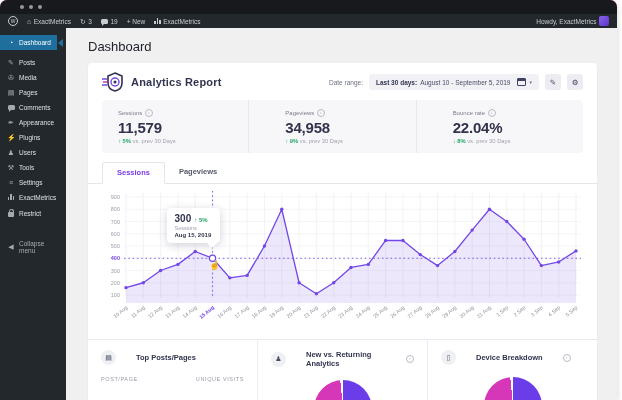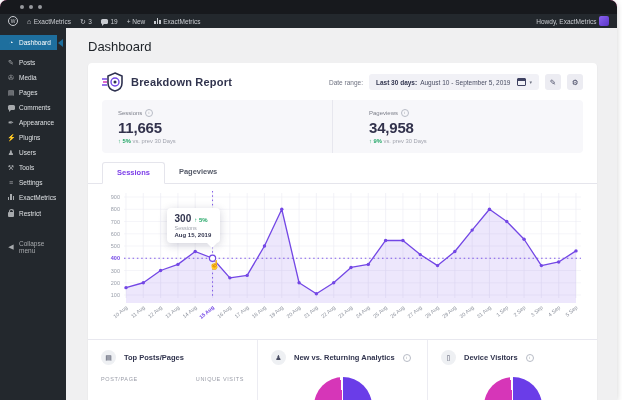--- a/index.html
+++ b/index.html
@@ -82,21 +82,21 @@
   .tt-value{font-size:10px;font-weight:bold;color:#31344e;}
   .tt-delta{font-size:6px;font-weight:bold;color:#1fa564;}
   .tt-series{font-size:5.5px;color:#a0a3ad;margin-top:1px;}
   .tt-date{font-size:6px;font-weight:bold;color:#31344e;margin-top:1px;}
   .tt-arrow{position:absolute;bottom:-5px;left:40px;border:5px solid transparent;border-top-color:#fff;border-bottom:none;}
   .cursor-hand{position:absolute;z-index:4;font-size:9px;color:#3f4246;text-shadow:0 0 1px #fff;}
   
   .widgets{border-top:1px solid #e8e8ef;display:flex;height:120px;}
   .wcol{flex:1;padding:10px 13px;overflow:hidden;}
   .wcol + .wcol{border-left:1px solid #ececf2;}
-  .whead{display:flex;align-items:center;gap:8px;}
+  .whead{display:flex;align-items:center;gap:20px;}
   .wic{width:15px;height:15px;border-radius:50%;background:#eef0f3;display:flex;align-items:center;
        justify-content:center;font-size:7px;color:#4a4e63;flex-shrink:0;}
   .wtitle{font-size:7.5px;font-weight:bold;color:#31344e;}
   .wcols{display:flex;justify-content:space-between;margin-top:11px;font-size:5.5px;
          letter-spacing:.6px;color:#9a9da8;}
   .pie{width:58px;height:58px;border-radius:50%;margin:12px auto 0;
        background:conic-gradient(#6a3de8 0 48.5%, #fff 48.5% 51.5%, #d636b8 51.5% 98.5%, #fff 98.5%);}
 </style>
 </head>
 <body>
@@ -211,21 +211,21 @@
 
         <div class="card-head">
           <svg width="21" height="20" viewBox="0 0 21 20">
             <line x1="0" y1="7" x2="5" y2="7" stroke="#7347e5" stroke-width="1.4"></line>
             <line x1="1" y1="10" x2="5" y2="10" stroke="#d636b8" stroke-width="1.4"></line>
             <line x1="0" y1="13" x2="5" y2="13" stroke="#7347e5" stroke-width="1.4"></line>
             <path d="M13 1 L20 4 V11 C20 15 17 18 13 19 C9 18 6 15 6 11 V4 Z" fill="#fff" stroke="#2e3150" stroke-width="1.6"></path>
             <circle cx="13" cy="10" r="4" fill="none" stroke="#7347e5" stroke-width="1.4"></circle>
             <circle cx="13" cy="10" r="1.5" fill="#2e3150"></circle>
           </svg>
-          <span class="report-title">Breakdown Report</span>
+          <span class="report-title">Analytics Report</span>
           <span class="head-right">
             <span class="dr-label">Date range:</span>
             <span class="dr-pill">
               <span class="dr-bold">Last 30 days:</span>
               <span class="dr-val">August 10 - September 5, 2019</span>
               <span class="cal"></span>
               <span class="caret">▾</span>
             </span>
             <span class="hbtn">
               <span>✎</span>
@@ -235,34 +235,45 @@
             </span>
           </span>
         </div>
 
         <div class="stats">
           <div class="stat">
             <div class="stat-label">
               <span>Sessions</span>
               <span class="info"></span>
             </div>
-            <div class="stat-value">11,665</div>
+            <div class="stat-value">11,579</div>
             <div class="stat-delta">
               <span class="pct">↑ 5%</span>
               <span class="sfx">vs. prev 30 Days</span>
             </div>
           </div>
           <div class="stat">
             <div class="stat-label">
               <span>Pageviews</span>
               <span class="info"></span>
             </div>
             <div class="stat-value">34,958</div>
             <div class="stat-delta">
               <span class="pct">↑ 9%</span>
+              <span class="sfx">vs. prev 30 Days</span>
+            </div>
+          </div>
+          <div class="stat">
+            <div class="stat-label">
+              <span>Bounce rate</span>
+              <span class="info"></span>
+            </div>
+            <div class="stat-value">22.04%</div>
+            <div class="stat-delta">
+              <span class="pct">↓ 8%</span>
               <span class="sfx">vs. prev 30 Days</span>
             </div>
           </div>
         </div>
 
         <div class="tabs">
           <span class="tab active">Sessions</span>
           <span class="tab">Pageviews</span>
         </div>
 
@@ -399,21 +410,21 @@
             <div class="whead">
               <span class="wic">♟</span>
               <span class="wtitle">New vs. Returning Analytics</span>
               <span class="info"></span>
             </div>
             <div class="pie"></div>
           </div>
           <div class="wcol">
             <div class="whead">
               <span class="wic">▯</span>
-              <span class="wtitle">Device Visitors</span>
+              <span class="wtitle">Device Breakdown</span>
               <span class="info"></span>
             </div>
             <div class="pie"></div>
           </div>
         </div>
 
       </section>
     </main>
   </div>
 </div>

